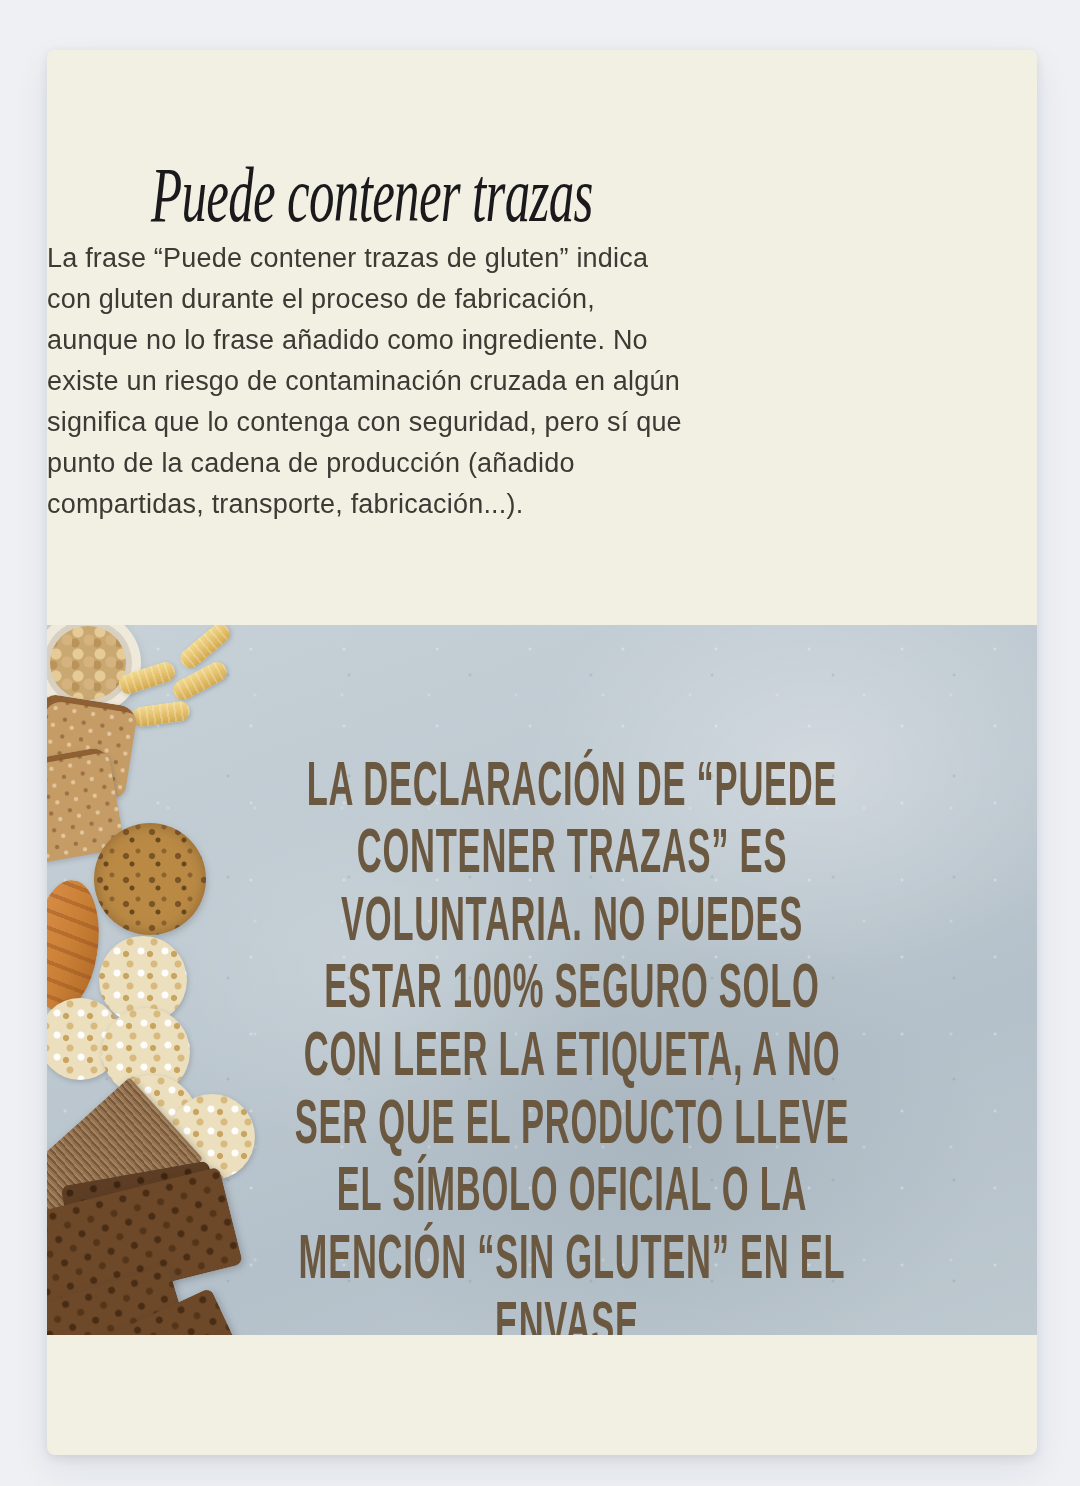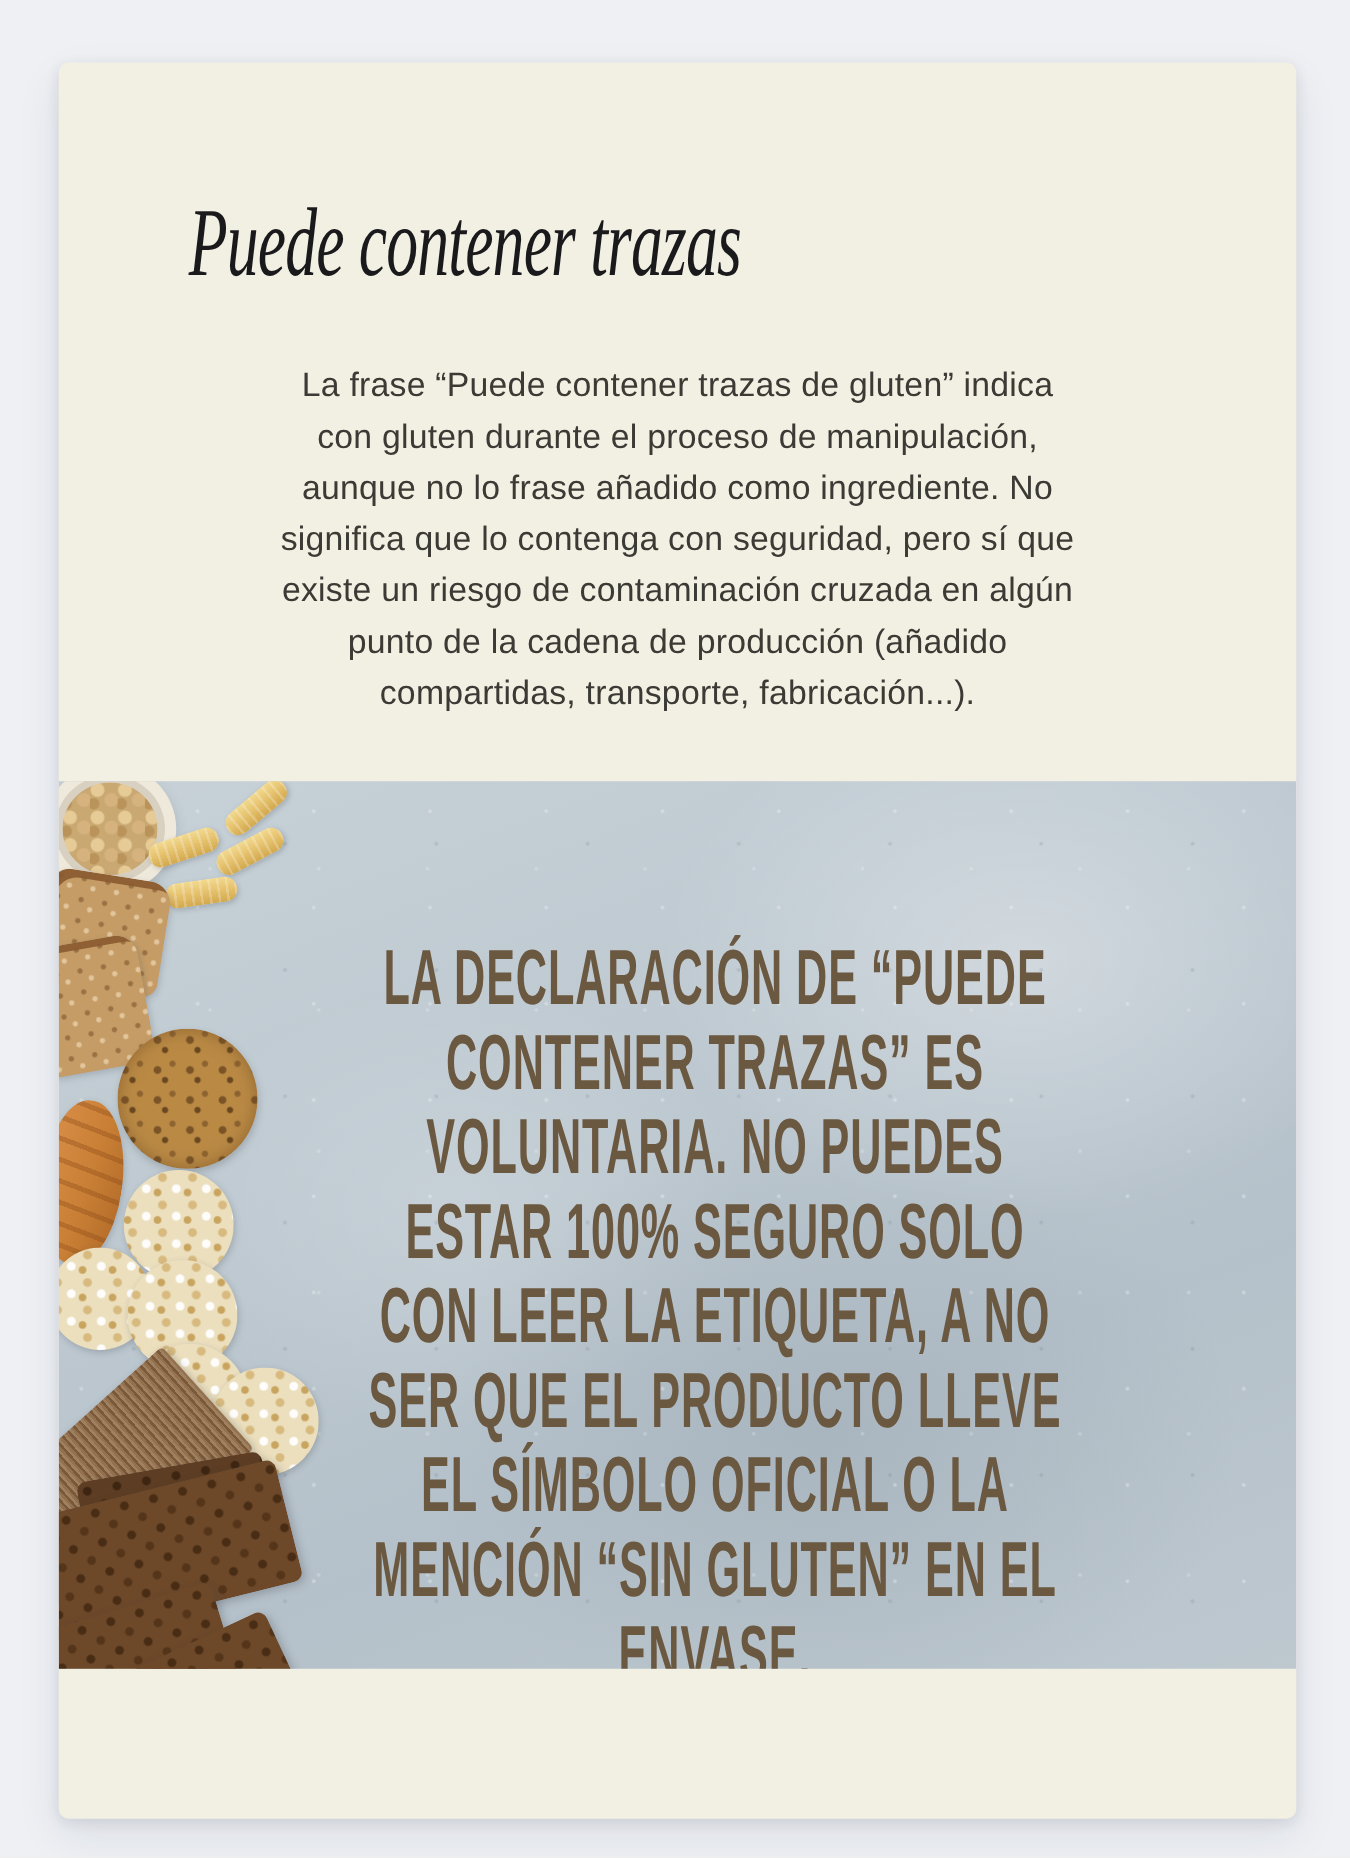--- a/index.html
+++ b/index.html
@@ -30,21 +30,21 @@
   .title-inner{
     display:inline-block;
     font-family:"Liberation Serif","DejaVu Serif",serif;
     font-style:italic;font-weight:500;
     font-size:75px;line-height:86px;
     color:var(--title-text);
     letter-spacing:-1px;
     transform:scale(0.68,1.04);transform-origin:50% 50%;
     white-space:nowrap;
   }
-  .body-par{margin-top:50px;text-align:center;}
+  .body-par{text-align:left;}
   .bline{
     font-size:27px;line-height:41px;letter-spacing:.2px;
     color:var(--body-text);white-space:nowrap;
   }
   
   .photo{
     position:relative;width:100%;height:710px;overflow:hidden;
     background:
       radial-gradient(420px 300px at 78% 20%,rgba(255,255,255,.30),rgba(255,255,255,0) 70%),
       radial-gradient(460px 340px at 62% 74%,rgba(110,128,140,.18),rgba(110,128,140,0) 72%),
@@ -166,24 +166,24 @@
 </style>
 </head>
 <body>
 
 <div class="page">
 
   <section class="hero">
     <h1 class="title-wrap"><span class="title-inner">Puede contener trazas</span></h1>
     <div class="body-par">
       <div class="bline">La frase “Puede contener trazas de gluten” indica</div>
-      <div class="bline">con gluten durante el proceso de manipulación,</div>
+      <div class="bline">con gluten durante el proceso de fabricación,</div>
       <div class="bline">aunque no lo frase añadido como ingrediente. No</div>
+      <div class="bline">existe un riesgo de contaminación cruzada en algún</div>
       <div class="bline">significa que lo contenga con seguridad, pero sí que</div>
-      <div class="bline">existe un riesgo de contaminación cruzada en algún</div>
       <div class="bline">punto de la cadena de producción (añadido</div>
       <div class="bline">compartidas, transporte, fabricación...).</div>
     </div>
   </section>
 
   <section class="photo">
 
     <div class="food bowl" style="left:-12px;top:-14px;width:106px;height:104px;">
       <div class="chickpeas"></div>
     </div>

